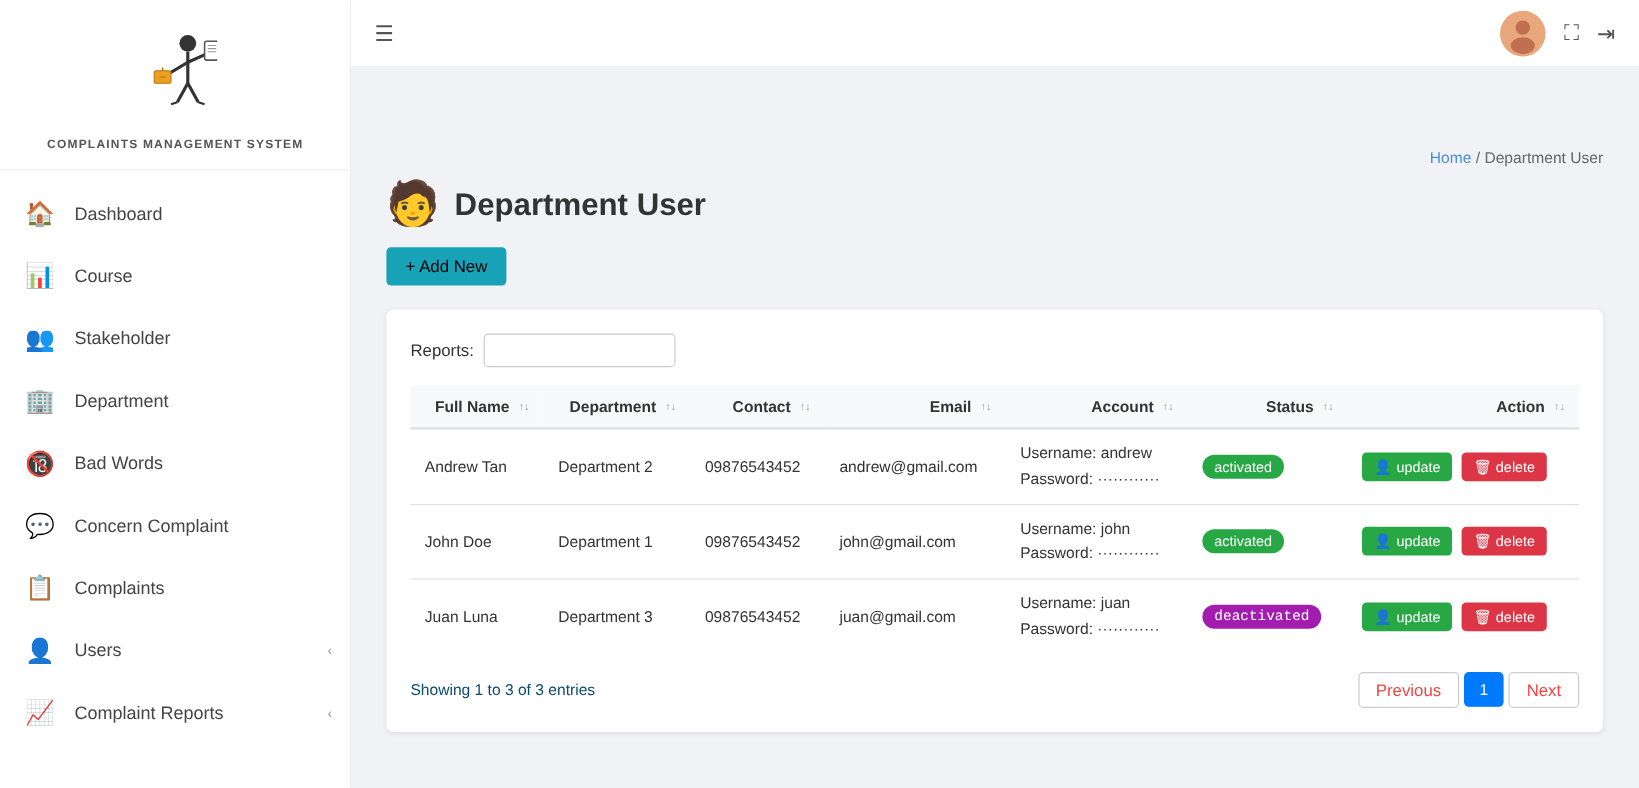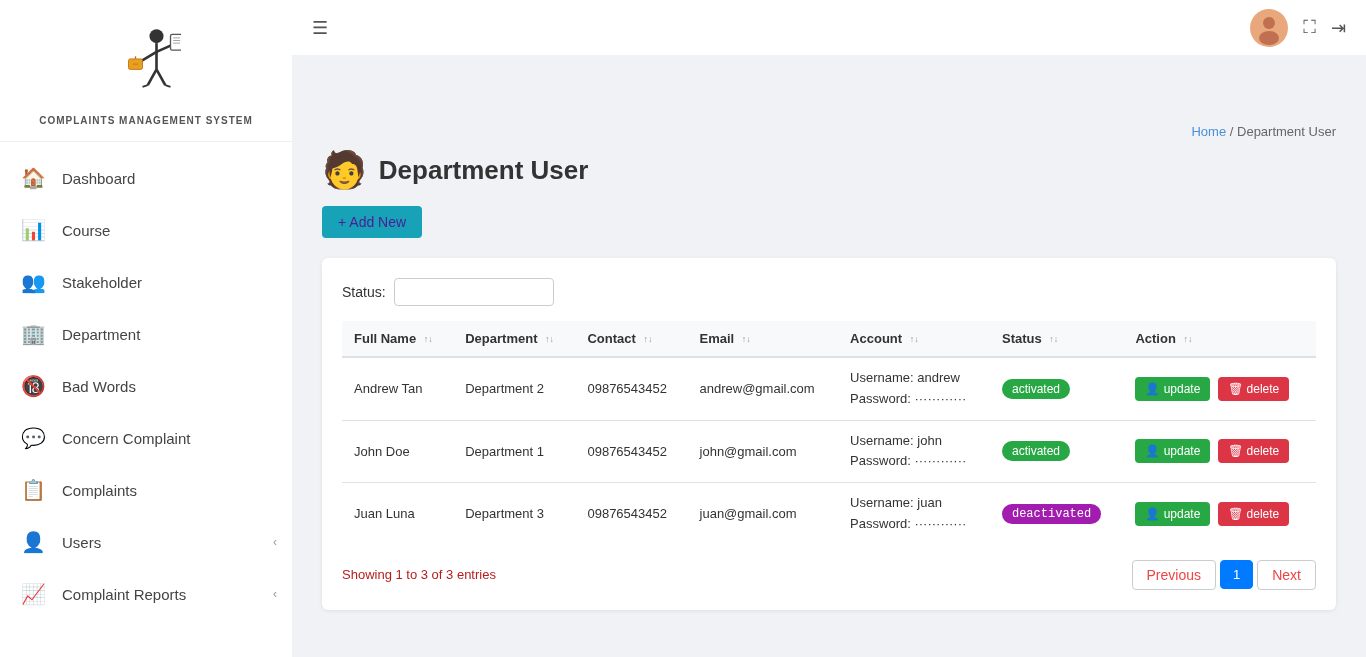--- a/index.html
+++ b/index.html
@@ -123,21 +123,21 @@
       align-items: center;
       gap: 12px;
       margin-bottom: 15px;
     }
     .page-header-icon { font-size: 36px; }
     .page-title { font-size: 26px; font-weight: bold; color: #333; }
 
     
     .btn-add {
       background: #17a2b8;
-      color: #4c1d95;
+      color: #000000;
       border: none;
       padding: 8px 16px;
       border-radius: 4px;
       cursor: pointer;
       font-size: 14px;
       display: inline-flex;
       align-items: center;
       gap: 6px;
       margin-bottom: 20px;
     }
@@ -187,21 +187,21 @@
     
     .data-table {
       width: 100%;
       border-collapse: collapse;
       font-size: 13px;
     }
     .data-table th {
       background: #f8f9fa;
       border-bottom: 2px solid #dee2e6;
       padding: 10px 12px;
-      text-align: left;
+      text-align: right;
       font-weight: 600;
       color: #333;
       white-space: nowrap;
     }
     .data-table th .sort-icons {
       display: inline-flex;
       flex-direction: column;
       margin-left: 4px;
       font-size: 9px;
       line-height: 1.1;
@@ -253,21 +253,21 @@
       gap: 4px;
     }
 
     
     .table-footer {
       display: flex;
       justify-content: space-between;
       align-items: center;
       margin-top: 15px;
     }
-    .showing-text { font-size: 13px; color: #b91c1c; }
+    .showing-text { font-size: 13px; color: #0c4a6e; }
     .pagination {
       display: flex;
       align-items: center;
       gap: 4px;
     }
     .page-btn {
       padding: 6px 14px;
       border: 1px solid #ccc;
       background: #fff;
       cursor: pointer;
@@ -411,21 +411,21 @@
     </div>
 
     
     <button class="btn-add">+ Add New</button>
 
     
     <div class="table-card">
 
       <div class="table-controls">
         <div class="search-box">
-          <label>Status:</label>
+          <label>Reports:</label>
           <input type="text" placeholder="" style="">
         </div>
       </div>
 
       <table class="data-table">
         <thead>
           <tr>
             <th>
               <span>Full Name</span>
               <span class="sort-icons">↑↓</span>

